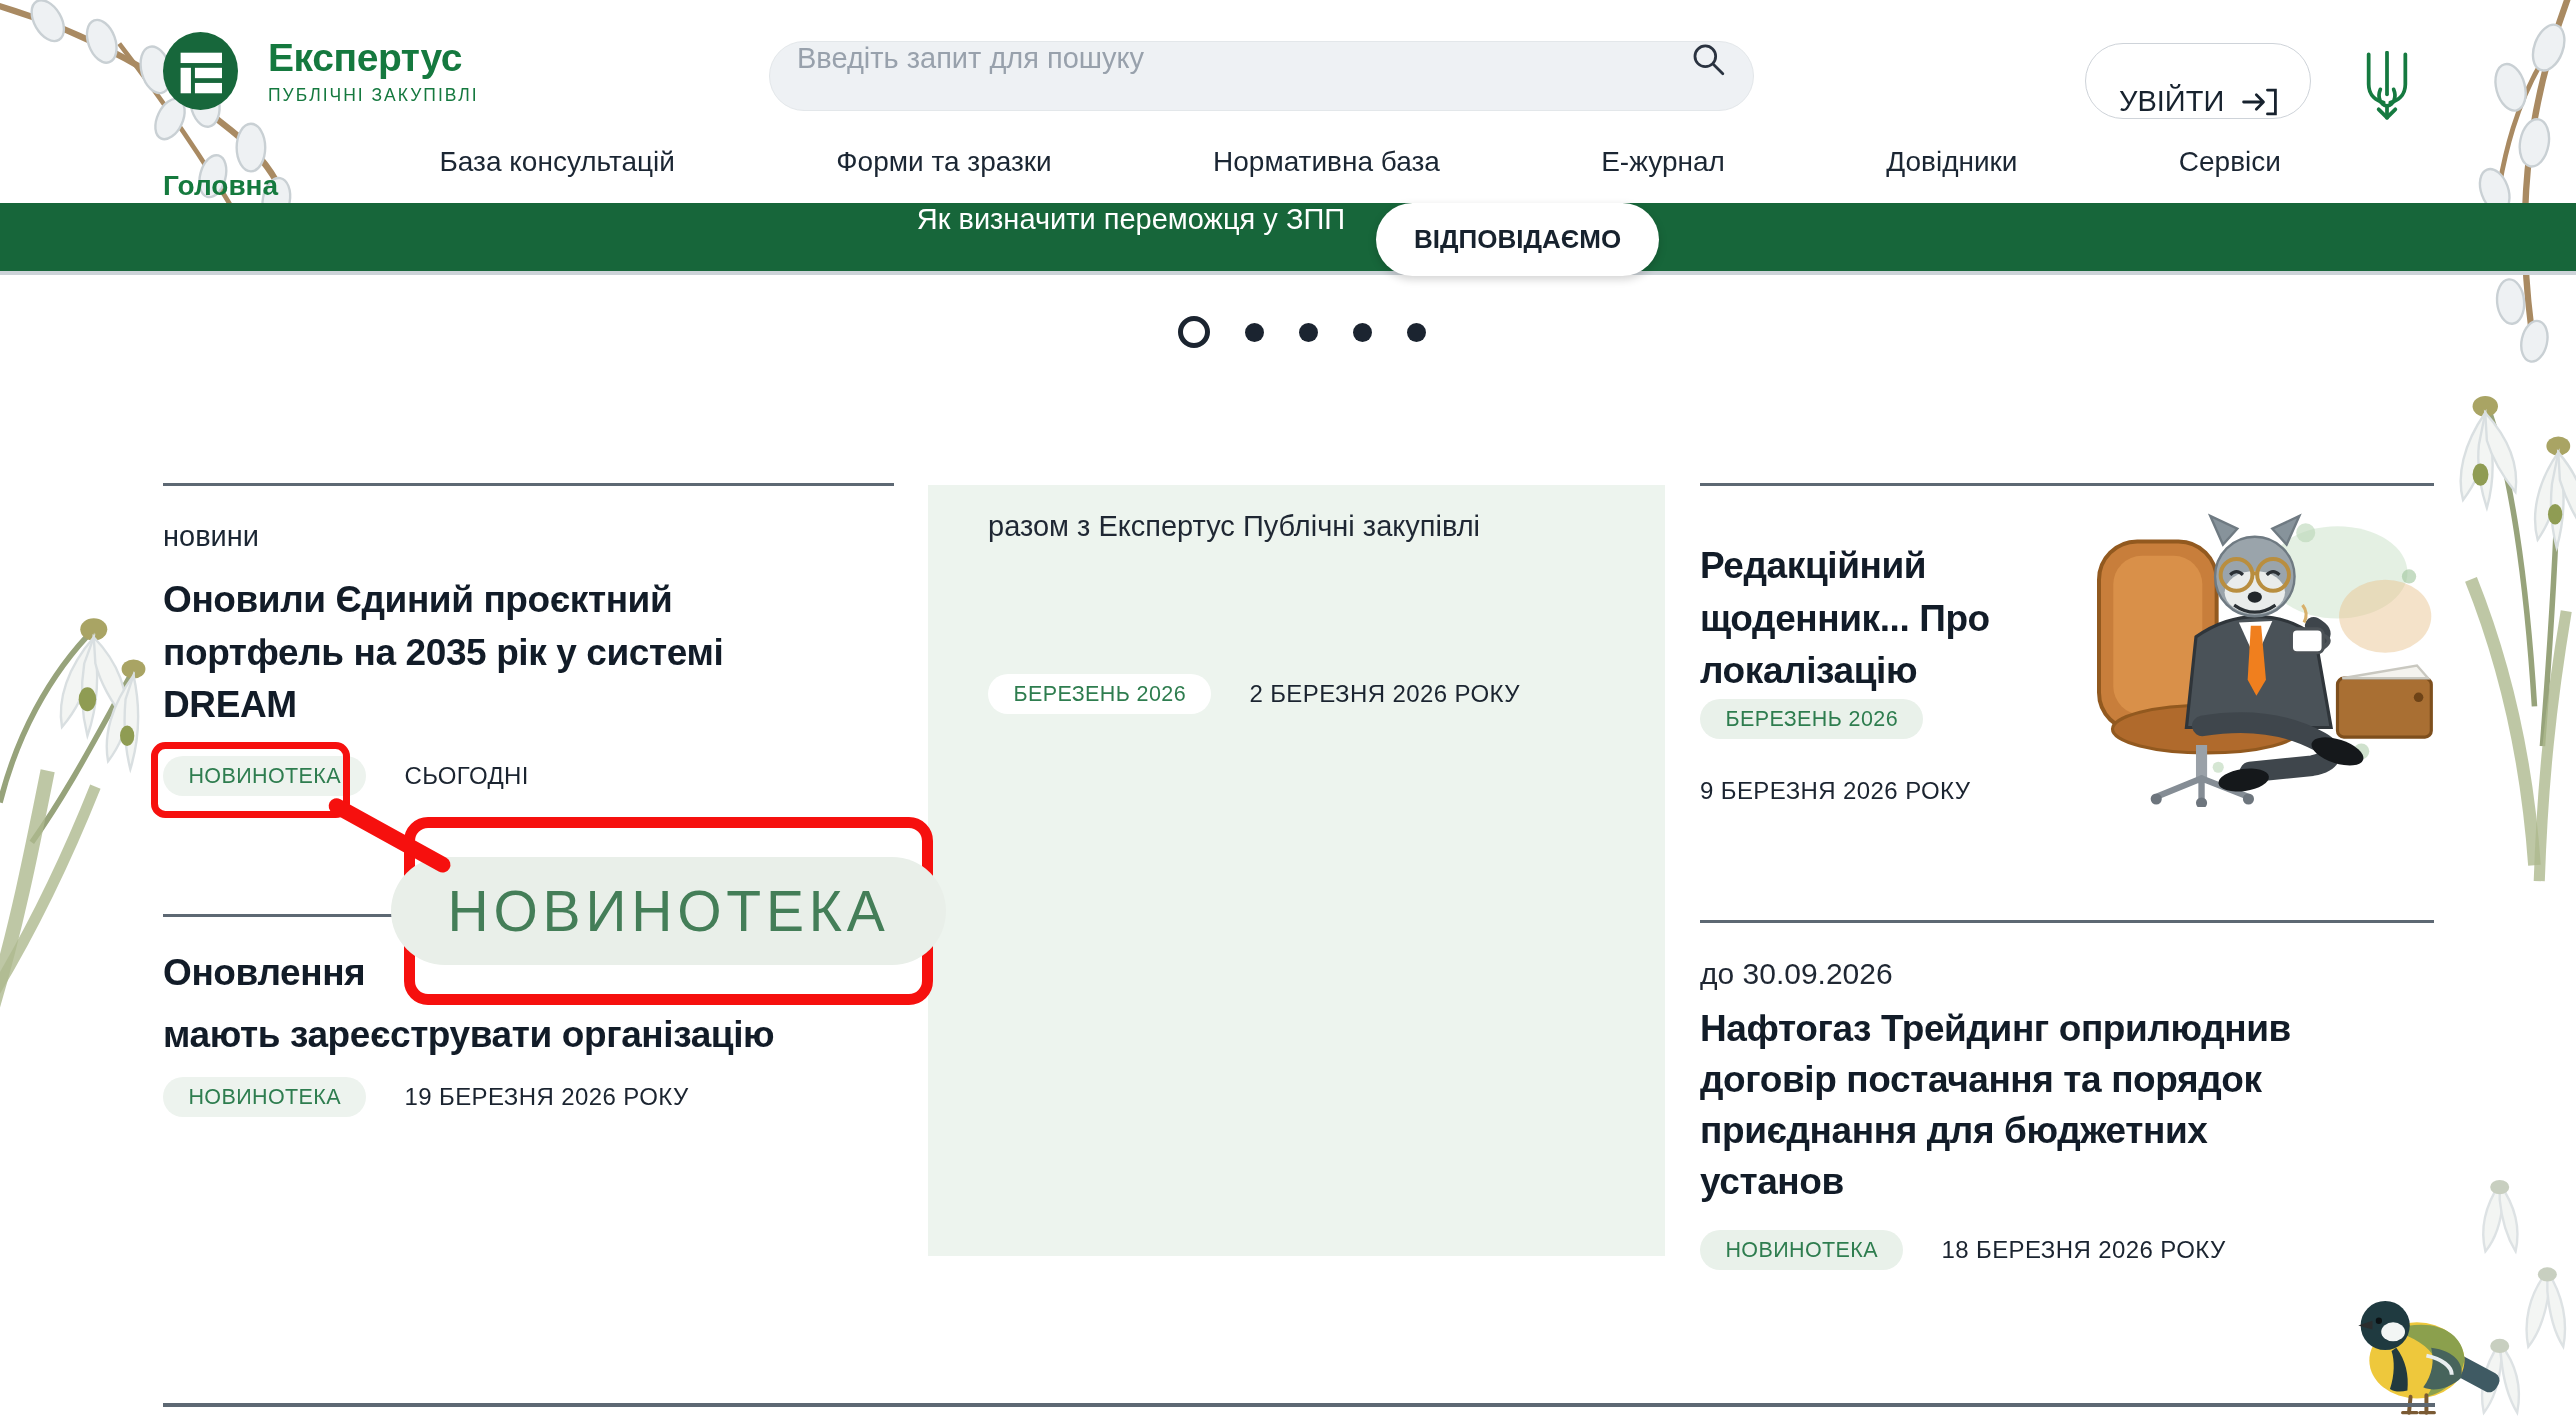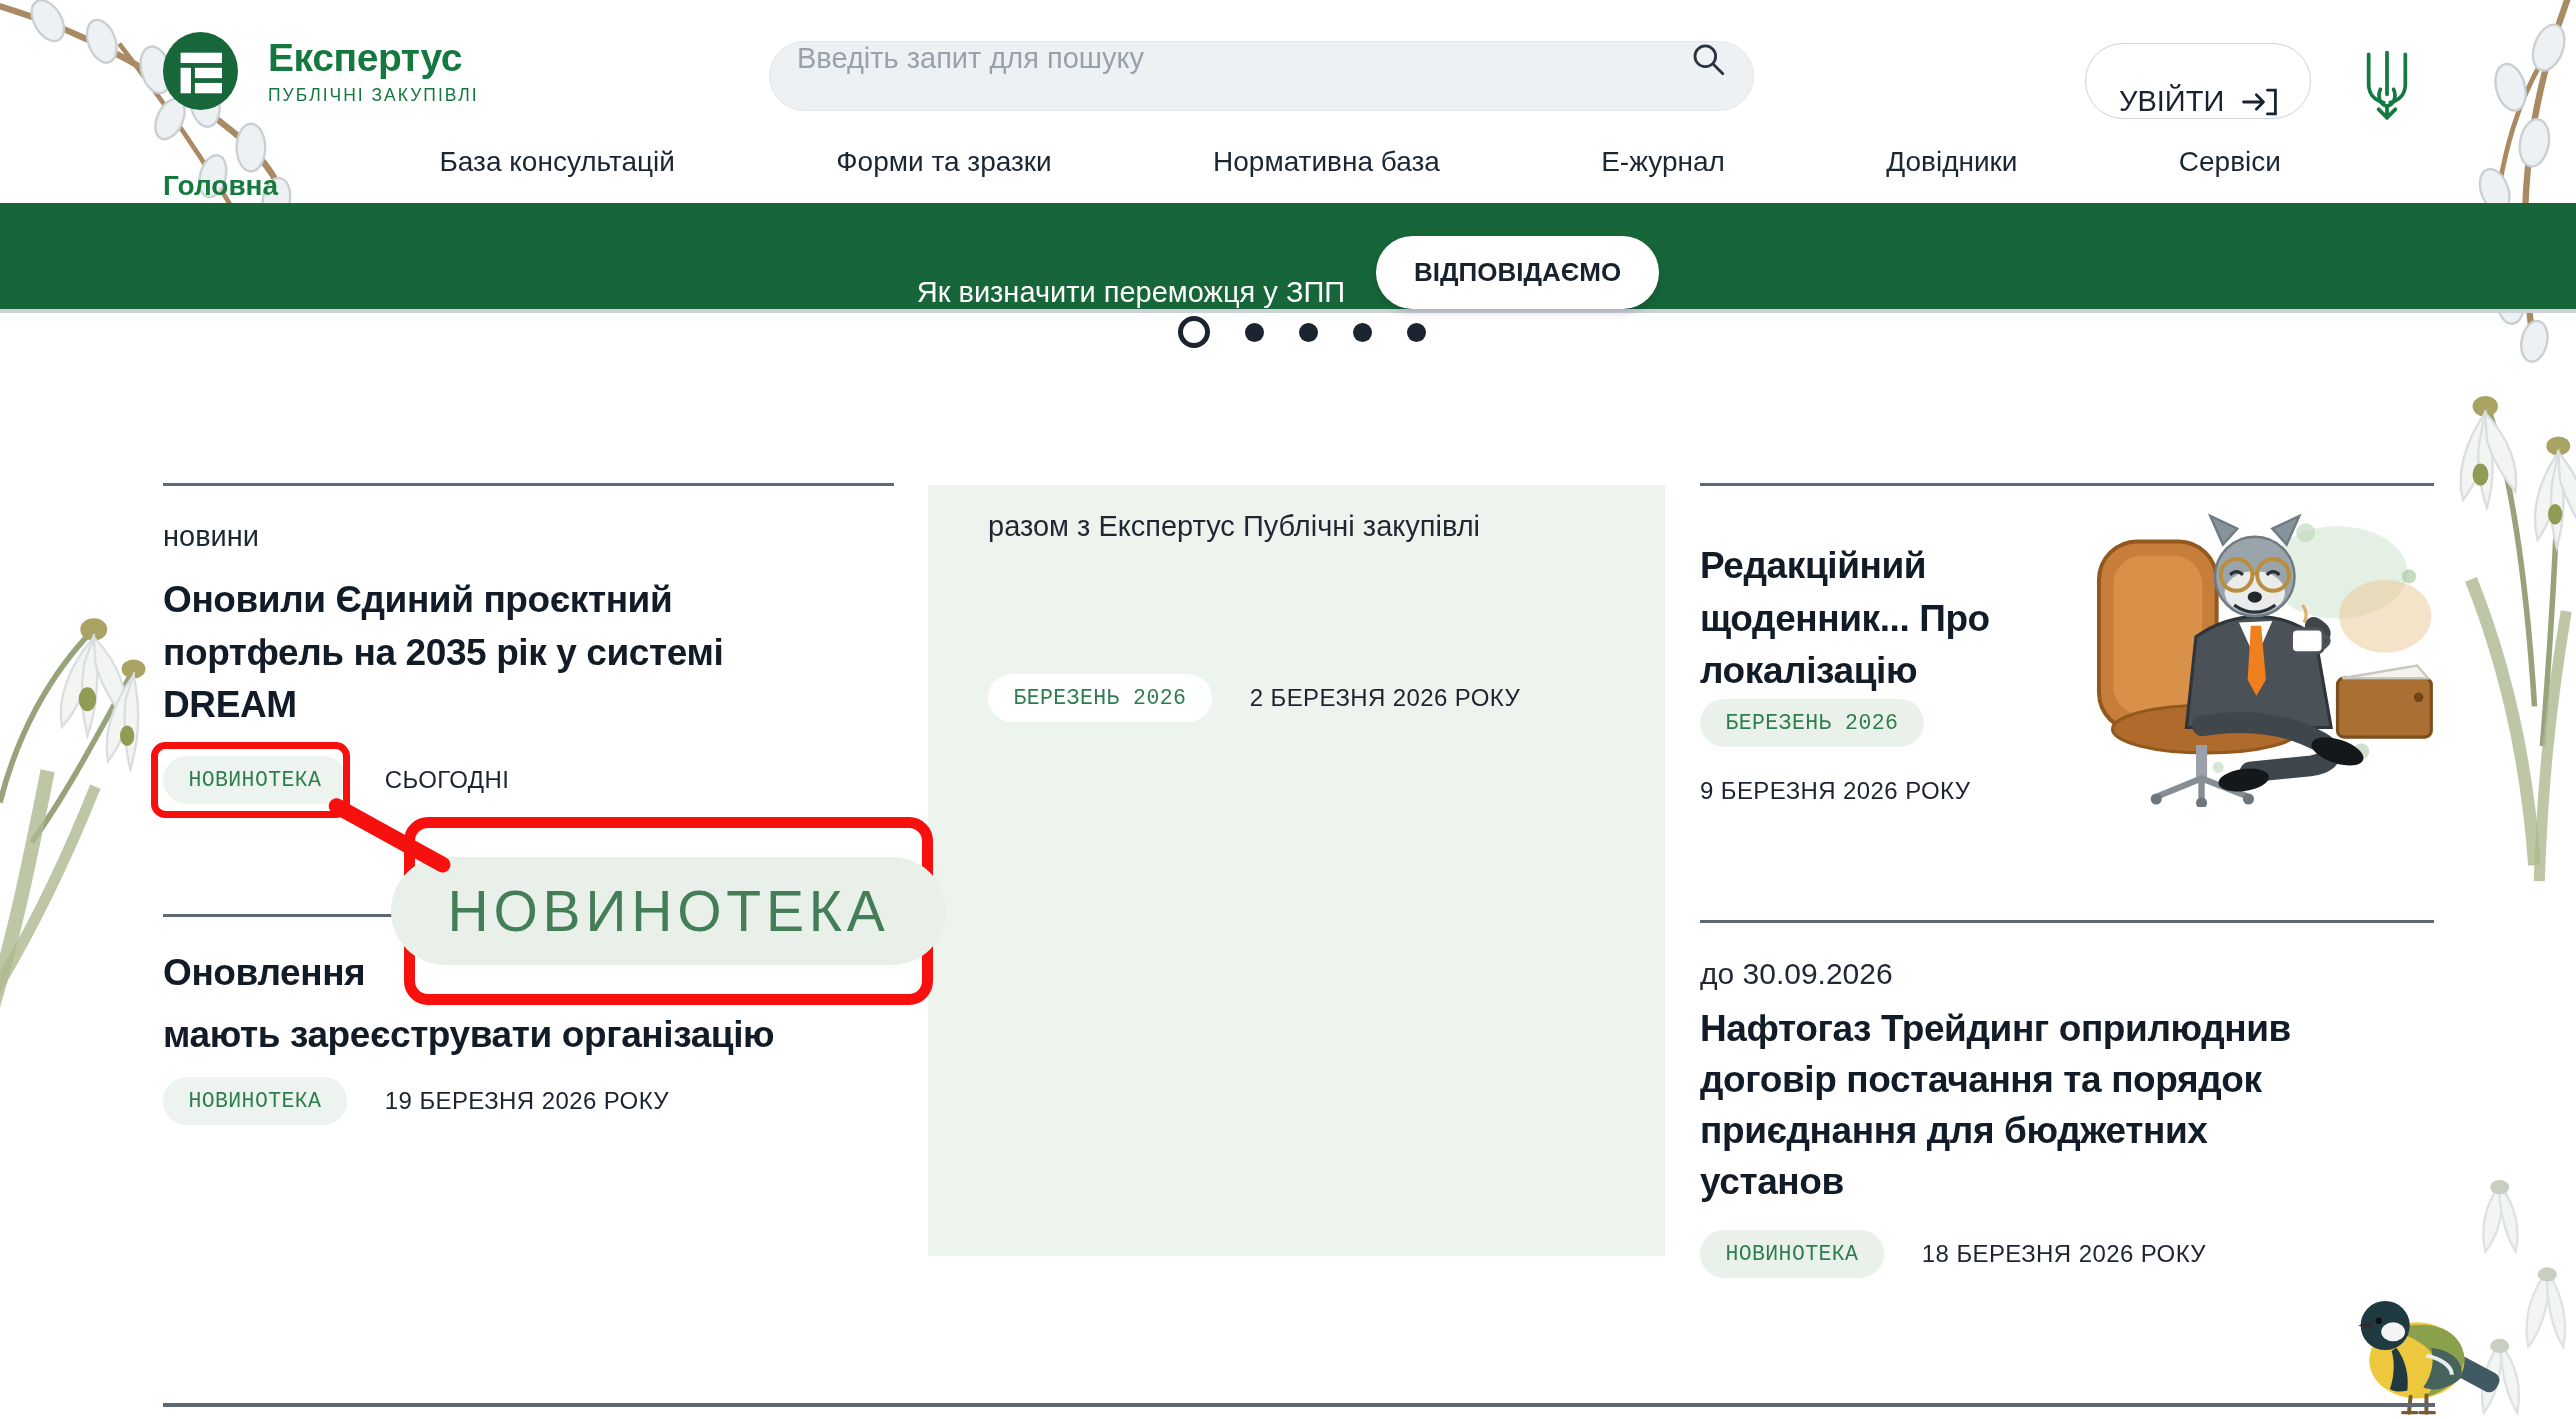--- a/index.html
+++ b/index.html
@@ -24,39 +24,39 @@
                border:1.6px solid #ced3d9; background:#fff; display:flex; align-items:flex-end; gap:17.5px;
                font-size:29px; color:#17222e; cursor:pointer; font-family:inherit; }
   .trident { position:absolute; left:2357px; top:51px; width:60px; height:70px; }
 
   
   .nav { position:absolute; left:163px; top:146px; width:2118px; display:flex; justify-content:space-between; }
   .nav a { font-size:28px; color:#1b2633; text-decoration:none; cursor:pointer; }
   .nav a.active { color:#157A3E; font-weight:700;margin-top:24px; }
 
   
-  .banner { position:absolute; left:0; top:203px; width:2576px; height:110px; background:#17663A;
-            border-bottom:4.8px solid #ccd3d8; display:flex; align-items:flex-end; justify-content:center; gap:31px; }
+  .banner { position:absolute; left:0; top:203px; width:2576px; height:72px; background:#17663A;
+            border-bottom:4.8px solid #ccd3d8; display:flex; align-items:flex-start; justify-content:center; gap:31px; }
   .banner-text { color:#ffffff; font-size:29px; }
   .banner-btn { height:73px; padding:0 38px; border-radius:37px; background:#ffffff; border:none;
                 font-size:26px; font-weight:700; color:#17222e; cursor:pointer; font-family:inherit;
                 box-shadow:0 3.2px 8px rgba(0,0,0,.18); }
 
   
   .dots { position:absolute; left:1178px; top:316px; display:flex; align-items:center; gap:35px; }
   .dot { width:19px; height:19px; border-radius:50%; background:#1b2430; cursor:pointer; }
   .dot.ring { width:32px; height:32px; background:transparent; border:5.6px solid #1b2430; }
 
   
   .divider { position:absolute; height:3.2px; background:#5d6873; }
   .kicker { position:absolute; font-size:29px; color:#1f2733; }
   .headline { position:absolute; font-weight:700; color:#121c28; font-size:37px; line-height:1.42; letter-spacing:-0.4px; cursor:pointer; }
   .badge-row { position:absolute; display:flex; align-items:center; gap:38px; }
-  .badge { height:48px; padding:0 25.4px; border-radius:24px; background:#EDF3EE; color:#2E7D4F;
-           font-size:21.5px; letter-spacing:0.4px; display:flex; align-items:center; cursor:pointer; white-space:nowrap;font-family:Liberation Mono, monospace; }
+  .badge { height:40px; padding:0 25.4px; border-radius:24px; background:#EDF3EE; color:#2E7D4F;
+           font-size:21.5px; letter-spacing:0.4px; display:flex; align-items:center; cursor:pointer; white-space:nowrap; }
   .badge.white { background:#ffffff; }
   .date { font-size:24px; color:#1b2430; letter-spacing:0.4px; white-space:nowrap; }
 
   
   .mint-card { position:absolute; left:928px; top:485px; width:737px; height:771px; background:#EDF4EE; }
   .mint-body { position:absolute; font-size:29px; line-height:1.56; color:#1f2733; }
 
   
   .red-box-small { position:absolute; left:151px; top:742px; width:199px; height:76px;
                    border:7.2px solid #F6100E; border-radius:14.3px; z-index:6; pointer-events:none; }

